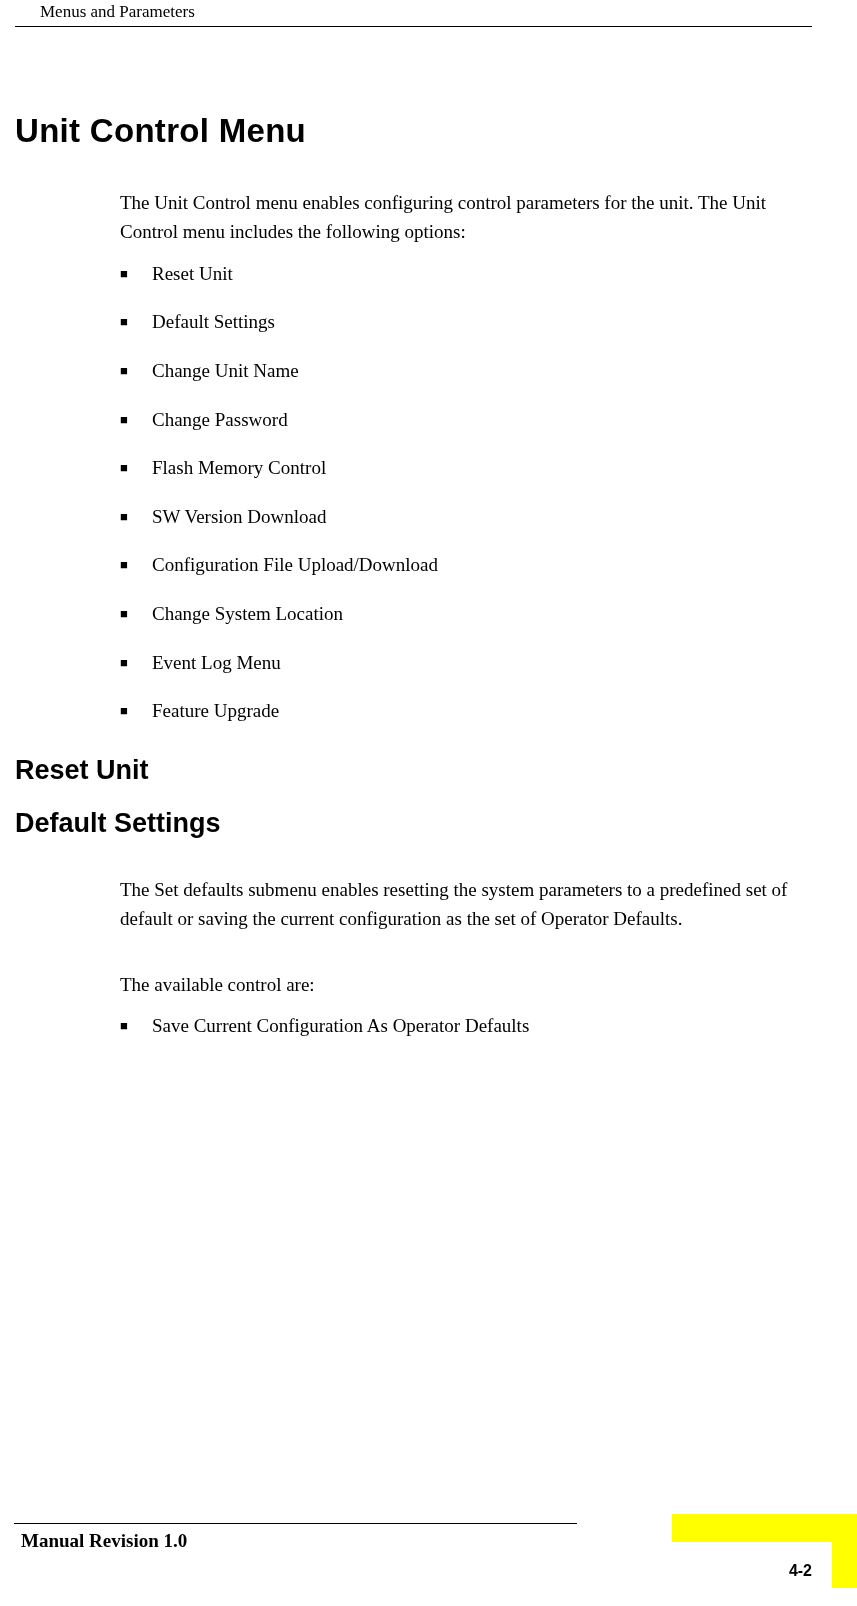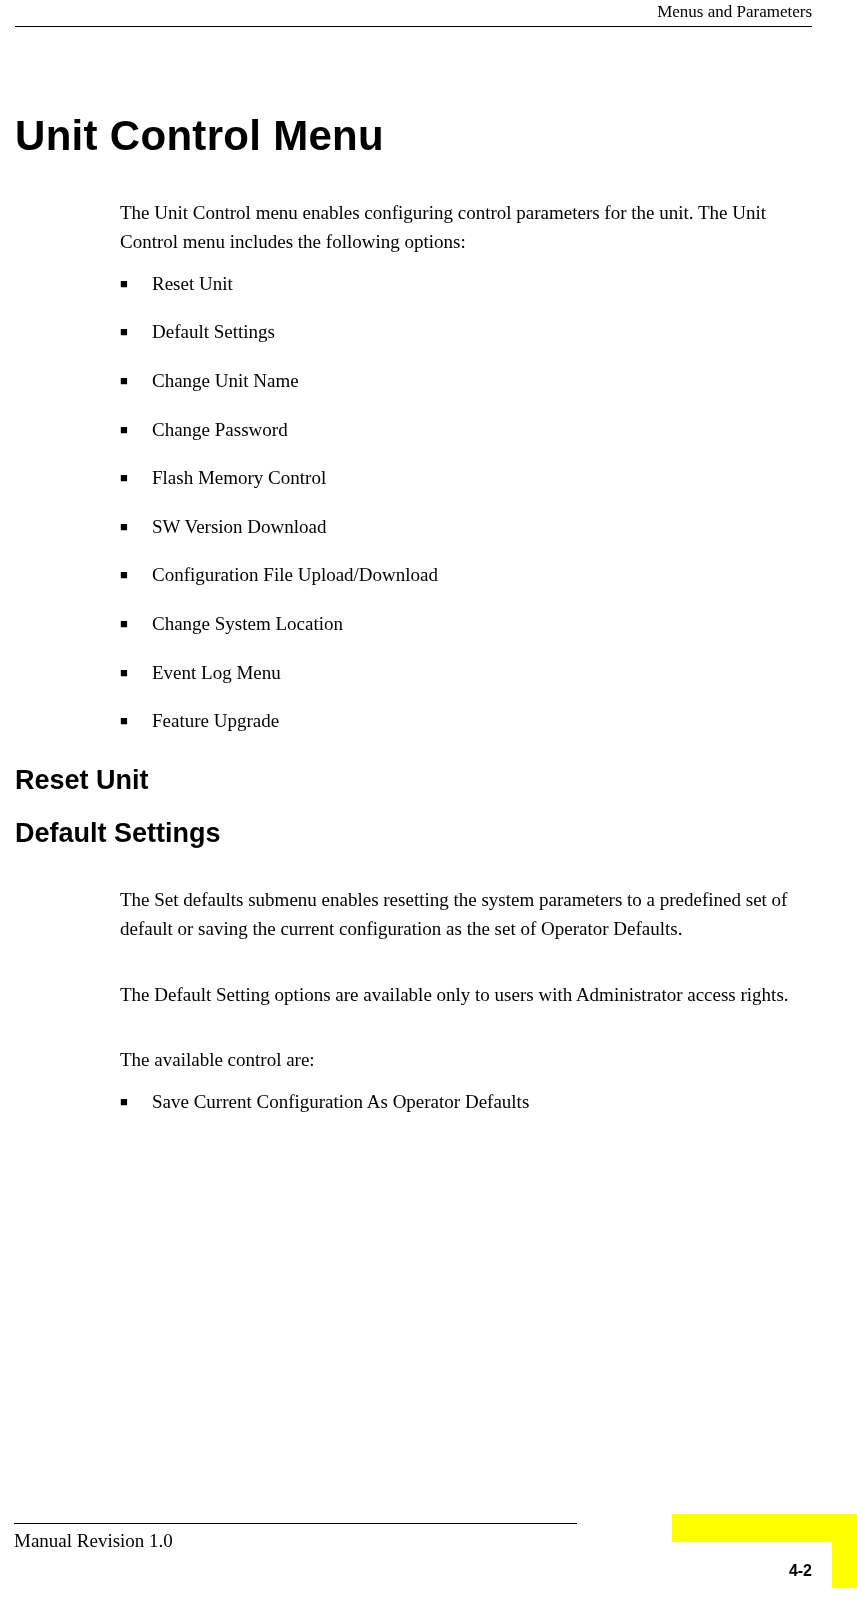--- a/index.html
+++ b/index.html
@@ -12,35 +12,35 @@
       background: white;
       color: #000;
     }
     .page {
       padding: 0 40px;
       box-sizing: border-box;
       height: 100%;
       position: relative;
     }
     .header-section {
-      text-align: right;
+      text-align: left;
       font-size: 17px;
       padding-top: 2px;
       padding-bottom: 4px;
       padding-right: 5px;
     }
     .header-rule {
       border: none;
       border-top: 1.5px solid #000;
       margin: 0 5px 0 -25px;
     }
     h1 {
       font-family: Arial, Helvetica, sans-serif;
       font-weight: 900;
-      font-size: 42px;
+      font-size: 33px;
       margin-top: 85px;
       margin-bottom: 38px;
       margin-left: -25px;
       letter-spacing: 0.3px;
     }
     .body-text {
       font-size: 19px;
       line-height: 1.55;
       margin-left: 80px;
       margin-right: 5px;
@@ -81,21 +81,22 @@
       left: 14px;
       right: 0;
     }
     .footer-rule {
       border: none;
       border-top: 1.5px solid #000;
       margin: 0 280px 6px 0;
     }
     .footer-left {
       font-size: 19px;
-      margin-left: 0;
+      margin-left: 7px;
+      font-weight: bold;
     }
     .footer-right {
       position: absolute;
       right: 45px;
       bottom: -28px;
       font-family: Arial, Helvetica, sans-serif;
       font-size: 16px;
       font-weight: 700;
     }
     .yellow-block {
@@ -143,21 +144,20 @@
     <li>Configuration File Upload/Download</li>
     <li>Change System Location</li>
     <li>Event Log Menu</li>
     <li>Feature Upgrade</li>
   </ul>
 
   <h2>Reset Unit</h2>
 
   <h2>Default Settings</h2>
   <p class="body-text">The Set defaults submenu enables resetting the system parameters to a predefined set of default or saving the current configuration as the set of Operator Defaults.</p>
-  <p class="body-text">The Default Setting options are available only to users with Administrator access rights.</p>
   <p class="body-text">The available control are:</p>
 
   <ul class="bullet-list">
     <li>Save Current Configuration As Operator Defaults</li>
   </ul>
 
   <div class="footer-container">
     <div class="footer-area">
       <hr class="footer-rule">
       <span class="footer-left">Manual Revision 1.0</span>

